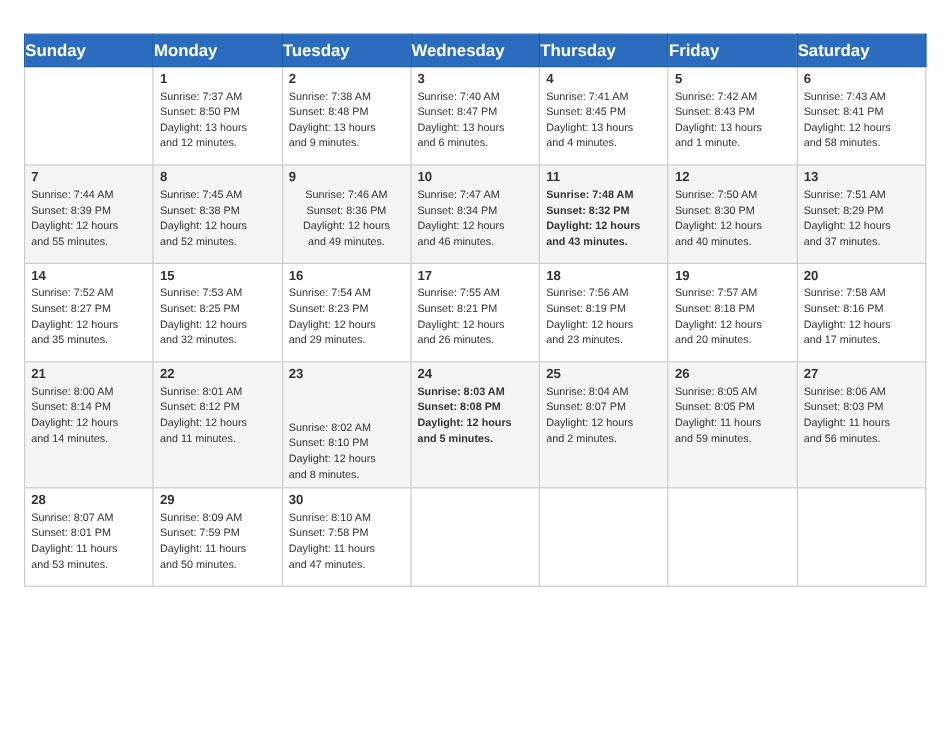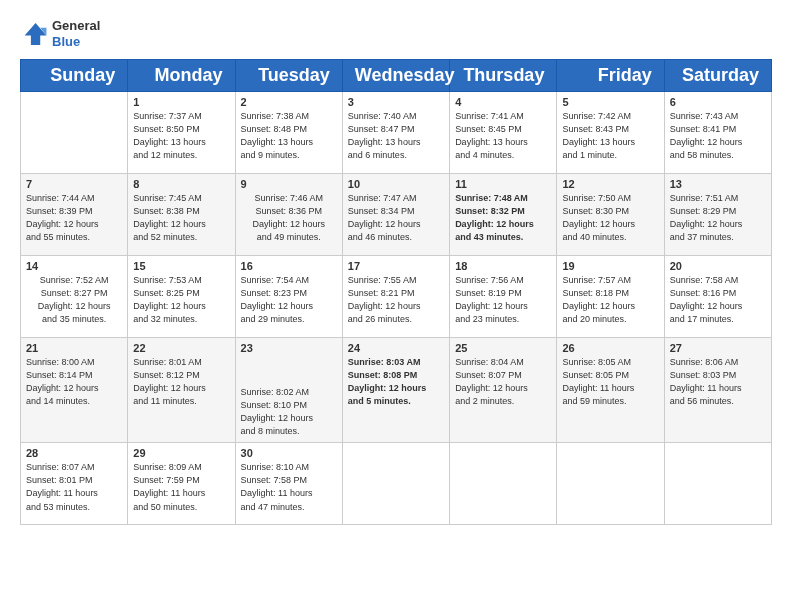--- a/index.html
+++ b/index.html
@@ -44,24 +44,24 @@
       color: #555;
     }
     table {
       width: 100%;
       border-collapse: collapse;
       table-layout: fixed;
     }
     .header-row th {
       background: #2b6cbf;
       color: #fff;
-      font-size: 18px;
+      font-size: 14px;
       font-weight: bold;
-      padding: 5px 12px;
-      text-align: right;
+      padding: 5px 0;
+      text-align: left;
       border: 1px solid #1a5aab;
     }
     td {
       border: 1px solid #ccc;
       vertical-align: top;
       padding: 4px 5px;
       font-size: 9.5px;
       color: #333;
       height: 82px;
     }
@@ -85,30 +85,20 @@
     tr:nth-child(even) td {
       background: #f5f5f5;
     }
     .header-row th:first-child { border-radius: 0; }
   </style>
 </head>
 <body>
 
 <div class="page">
   <div class="header">
-    <div class="logo">
-      <svg class="logo-icon" viewBox="0 0 36 36">
-        <polygon points="20,4 34,20 26,20 26,32 14,32 14,20 6,20" fill="#2b6cbf"></polygon>
-        <polygon points="26,10 34,10 34,20" fill="#5a9de0"></polygon>
-      </svg>
-      <div>
-        <div style="font-size:13px;font-weight:bold;color:#333;line-height:1.2;">General</div>
-        <div style="font-size:13px;font-weight:bold;color:#2b6cbf;line-height:1.2;">Blue</div>
-      </div>
-    </div>
   </div>
 
   <table>
     <thead>
       <tr class="header-row">
       <th>Sunday</th>
           <th>Monday</th>
           <th>Tuesday</th>
           <th>Wednesday</th>
           <th>Thursday</th>
@@ -209,21 +199,21 @@
             <span class="day-num">13</span>
             <div class="cell-info" style="white-space: pre-line;">Sunrise: 7:51 AM
 Sunset: 8:29 PM
 Daylight: 12 hours
 and 37 minutes.</div>
           </td>
         </tr>
         <tr>
           <td>
             <span class="day-num">14</span>
-            <div class="cell-info" style="white-space: pre-line; text-align: center;">Sunrise: 7:52 AM
+            <div class="cell-info" style="white-space: pre-line;">Sunrise: 7:52 AM
 Sunset: 8:27 PM
 Daylight: 12 hours
 and 35 minutes.</div>
           </td>
           <td>
             <span class="day-num">15</span>
             <div class="cell-info" style="white-space: pre-line;">Sunrise: 7:53 AM
 Sunset: 8:25 PM
 Daylight: 12 hours
 and 32 minutes.</div>

